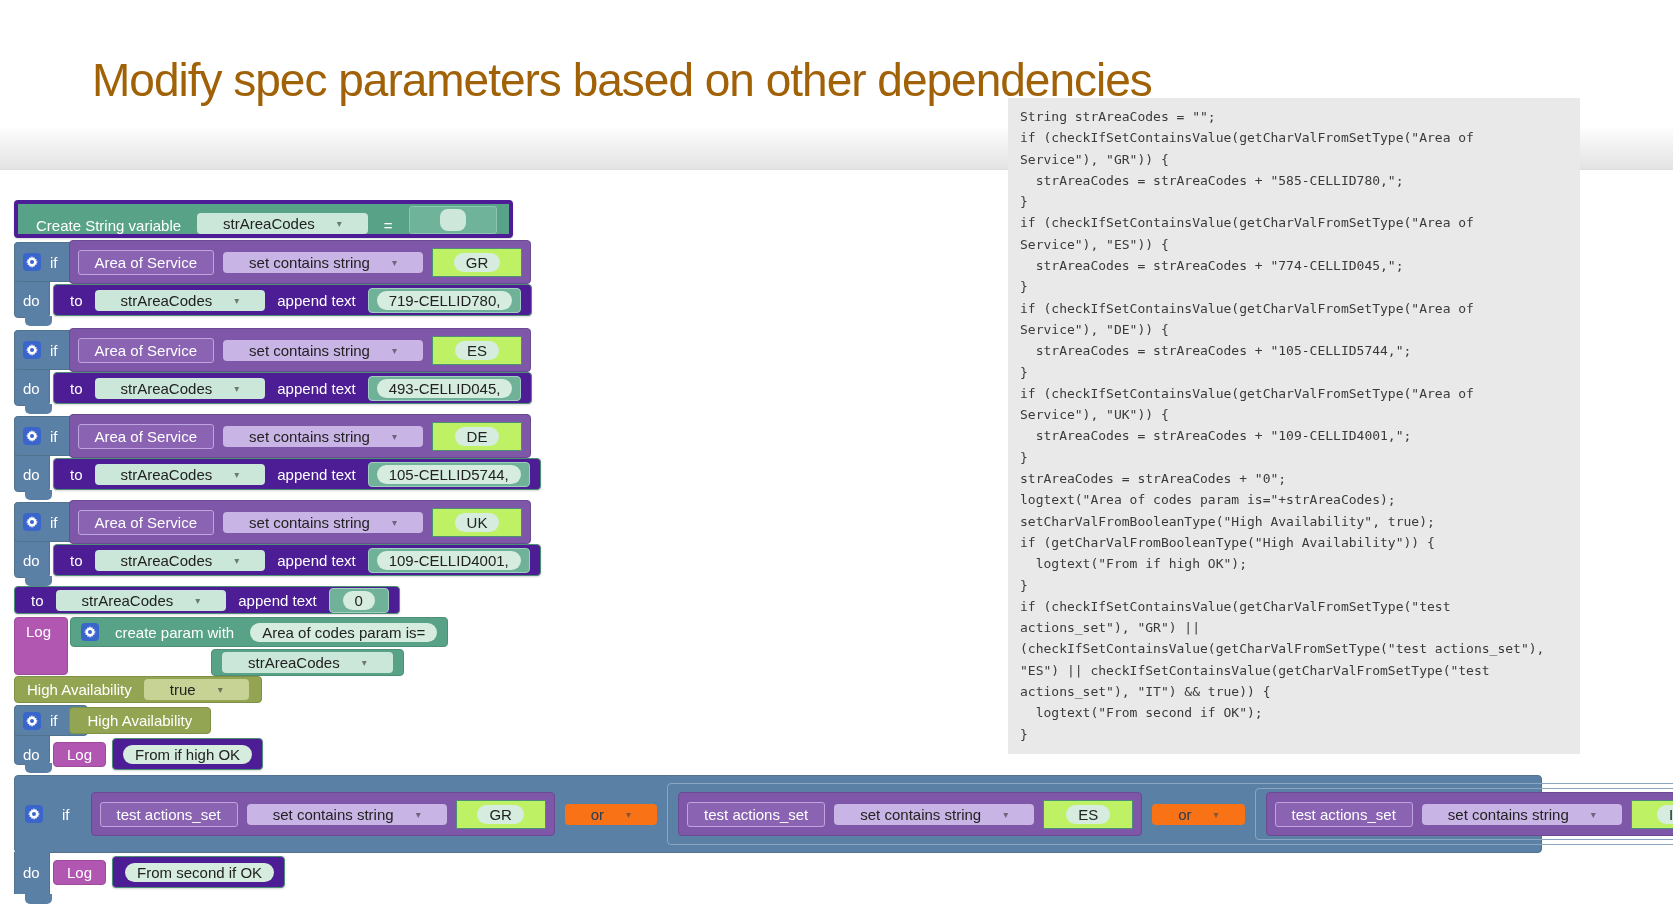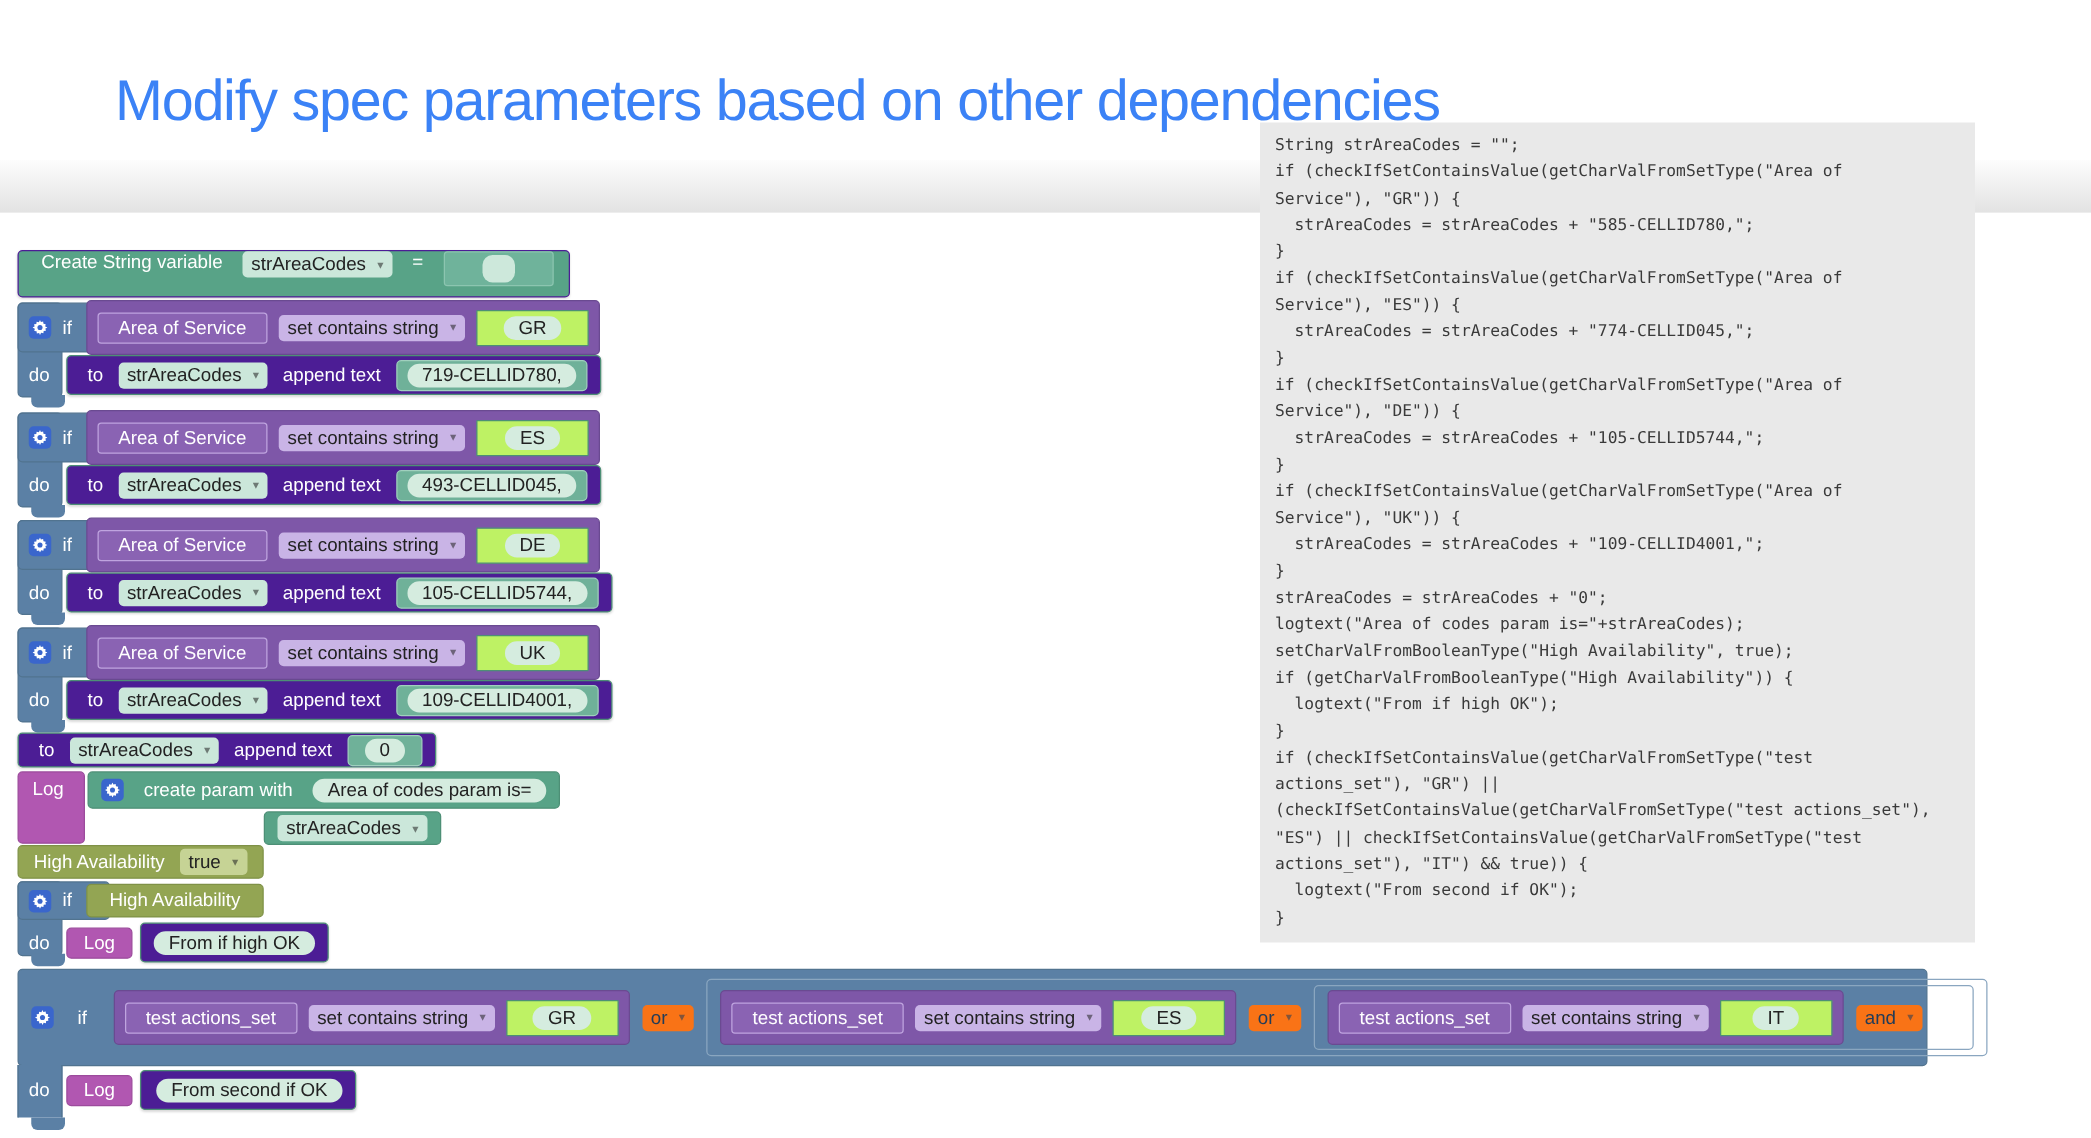--- a/index.html
+++ b/index.html
@@ -6,33 +6,33 @@
   html,body { margin:0; padding:0; }
   body {
     width:1673px; height:910px; position:relative; overflow:hidden;
     background:#ffffff; font-family:"Liberation Sans", sans-serif;
   }
   
   .band { position:absolute; left:0; top:128px; width:100%; height:42px; z-index:0;
     background:linear-gradient(#fdfdfd, #e3e3e3); border-bottom:1px solid #dcdcdc; }
 
   .slide-title { position:absolute; left:92px; top:22px; font-size:46px; font-weight:300;
-    letter-spacing:-1px; color:#3b82f6; z-index:2; }
+    letter-spacing:-1px; color:#a16207; z-index:2; }
 
   
   .code-panel { position:absolute; left:1008px; top:98px; width:572px; min-height:656px;
     background:#e9e9e9; z-index:2; }
   .code-panel pre { margin:0; padding:8px 12px; font-family:"DejaVu Sans Mono", monospace;
     font-size:13px; line-height:21.3px; color:#3a3a3a; white-space:pre-wrap; word-break:break-word; }
 
   
   .ws { position:absolute; inset:0; z-index:1; font-size:15px; }
   .kw { color:#fff; margin:0 6px; white-space:nowrap; }
   .pill { background:#d5ecdf; border-radius:10px; padding:1px 12px; color:#222; white-space:nowrap; }
-  .dd { border-radius:4px; padding:2px 7px; display:inline-flex; align-items:center; gap:9px;
+  .dd { border-radius:4px; padding:2px 26px; display:inline-flex; align-items:center; gap:22px;
         color:#222; white-space:nowrap; }
   .dd .arr { font-size:10px; opacity:.55; }
   .dd.mint { background:#cbe7da; }
   .dd.lav  { background:#c9b4e6; }
   .dd.blue { background:#f97316; color:#223c58; }
   .dd.olive{ background:#c6d395; }
   .gear-badge { width:18px; height:18px; min-width:18px; background:#3a66cc; border-radius:4px;
     display:inline-flex; align-items:center; justify-content:center; }
 
   
@@ -61,21 +61,21 @@
   .if-row { position:relative; display:flex; align-items:center; height:40px; }
   .if-row .gear-badge { margin-left:9px; }
   .if-kw { margin:0 11px 0 9px; }
   .do-row { position:relative; display:flex; align-items:center; height:34px; margin-top:1px; }
   .do-kw { width:24px; margin-left:9px; }
 
   #g0 { top:242px; } #g1 { top:330px; } #g2 { top:416px; } #g3 { top:502px; }
 
   
   #create-var { position:absolute; left:14px; top:200px; height:38px; background:#58a387;
-    border:1px solid #4c1d95; border-radius:4px; display:flex; align-items:flex-start; gap:10px;
+    border:4px solid #4c1d95; border-radius:4px; display:flex; align-items:flex-end; gap:10px;
     padding:0 12px; box-shadow:0 1px 2px rgba(0,0,0,.15); }
   .inset { background:#6fb39b; border:1px solid #8cc5b0; border-radius:3px; width:88px; height:28px;
     display:flex; align-items:center; justify-content:center; }
   .inset .mini { width:26px; height:22px; background:#cde8db; border-radius:8px; }
 
   
   #append-zero { position:absolute; left:14px; top:586px; height:28px; }
   #append-zero .shadow-val { min-width:60px; }
 
   

